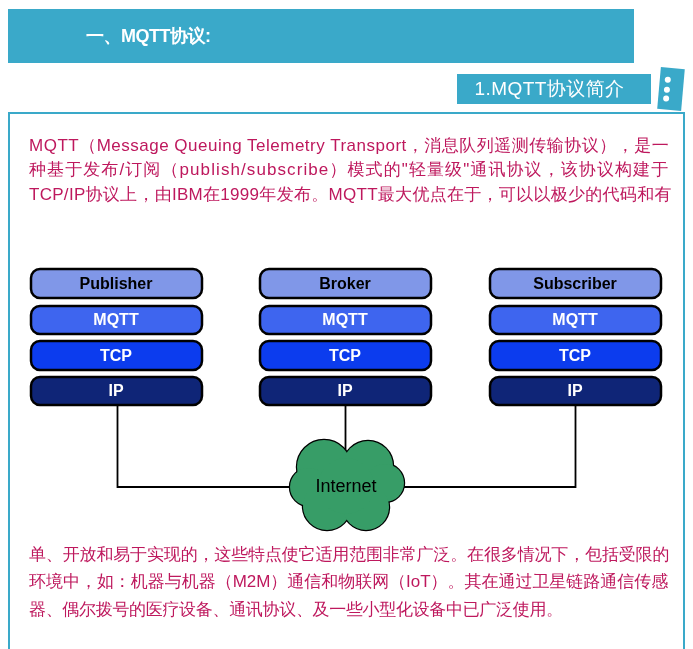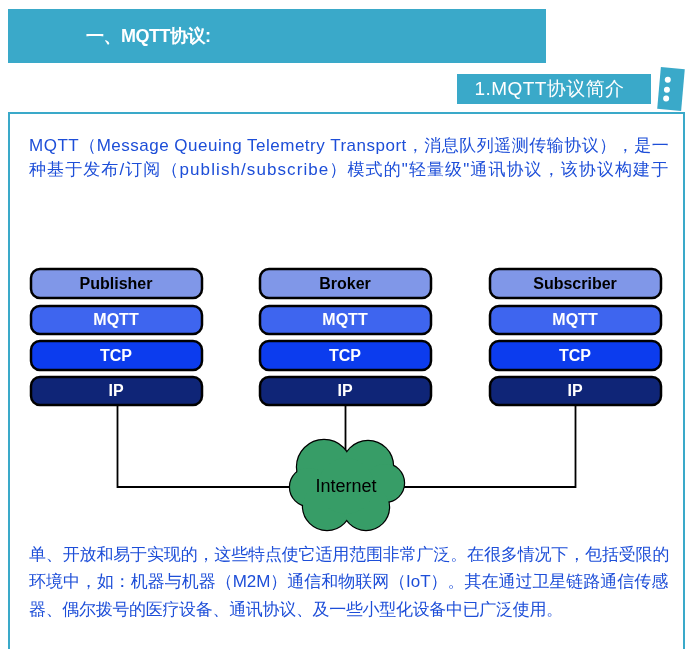--- a/index.html
+++ b/index.html
@@ -1,46 +1,47 @@
 <!DOCTYPE html>
 <html><head>
 <meta charset="utf-8">
 <style>
 html,body{margin:0;padding:0;}
 body{width:693px;height:649px;background:#ffffff;overflow:hidden;position:relative;
      font-family:"Liberation Sans",sans-serif;}
-.banner{position:absolute;left:8px;top:9px;width:538px;height:54px;background:#3aa9c9;}
+.banner{position:absolute;left:8px;top:9px;width:626px;height:54px;background:#3aa9c9;}
 .banner span{position:absolute;left:78px;top:50%;transform:translateY(-50%);
   color:#ffffff;font-weight:bold;font-size:18px;letter-spacing:-0.5px;}
 .btn{position:absolute;left:457px;top:74px;width:194px;height:30px;background:#3aa9c9;
   color:#ffffff;font-size:19px;text-align:center;line-height:30px;letter-spacing:0.45px;
   box-sizing:border-box;padding-right:9px;}
 .icon{position:absolute;left:659px;top:68px;width:24px;height:42px;background:#3aa9c9;
   transform:rotate(5deg);}
 .icon i{position:absolute;left:5px;width:6px;height:6px;border-radius:50%;background:#fff;display:block;}
 .box{position:absolute;left:8px;top:112px;width:673px;height:700px;border:2px solid #3aa9c9;background:#fff;}
-.para{position:absolute;left:29px;color:#1d4ed8;font-size:17px;white-space:nowrap;}
+.para{position:absolute;left:29px;color:#be185d;font-size:17px;white-space:nowrap;}
 .p1{line-height:24.4px;}
 .p2{line-height:27.3px;}
 </style>
 </head>
 <body>
 <div class="banner">
     <span>一、MQTT协议:</span>
   </div>
 <div class="btn">1.MQTT协议简介</div>
 <div class="icon">
     <i style="top:9px"></i>
     <i style="top:19px"></i>
     <i style="top:28px"></i>
   </div>
 <div class="box"></div>
 <div class="para p1" style="top:133.9px">
 <div style="letter-spacing:0.50px">MQTT（Message Queuing Telemetry Transport，消息队列遥测传输协议），是一</div>
 <div style="letter-spacing:1.09px">种基于发布/订阅（publish/subscribe）模式的"轻量级"通讯协议，该协议构建于</div>
+<div style="letter-spacing:0.29px">TCP/IP协议上，由IBM在1999年发布。MQTT最大优点在于，可以以极少的代码和有</div>
 </div>
 <svg style="position:absolute;left:0;top:260px;" width="693" height="280" viewBox="0 260 693 280">
   <g font-family="Liberation Sans, sans-serif" font-weight="bold" text-anchor="middle">
 
     <rect x="31" y="269" width="171" height="29" rx="9" fill="#8097e8" stroke="#000" stroke-width="2.5"></rect>
     <rect x="31" y="306" width="171" height="28" rx="9" fill="#3e65ef" stroke="#000" stroke-width="2.5"></rect>
     <rect x="31" y="341" width="171" height="29" rx="9" fill="#0c3cee" stroke="#000" stroke-width="2.5"></rect>
     <rect x="31" y="377" width="171" height="28" rx="9" fill="#0f2577" stroke="#000" stroke-width="2.5"></rect>
 
     <rect x="260" y="269" width="171" height="29" rx="9" fill="#8097e8" stroke="#000" stroke-width="2.5"></rect>

